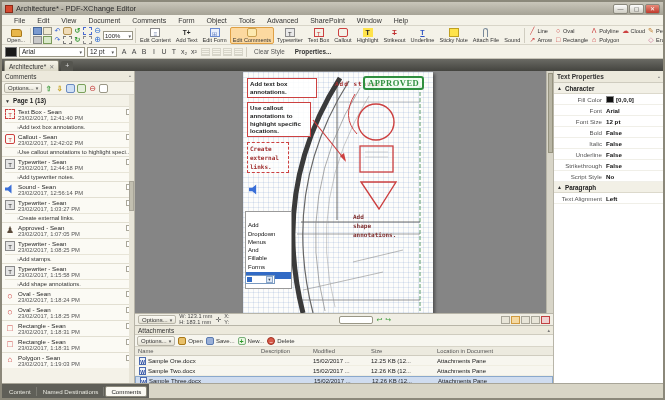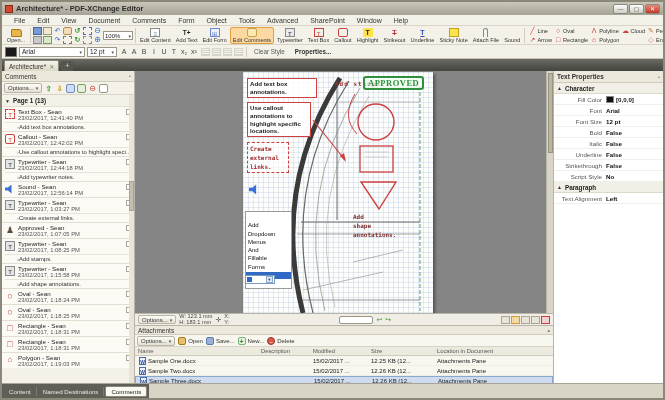--- a/index.html
+++ b/index.html
@@ -3,21 +3,21 @@
 <meta charset="utf-8">
 <style>
   * { margin:0; padding:0; box-sizing:border-box; }
   html,body { width:665px; height:400px; overflow:hidden; }
   body { font-family:"Liberation Sans", sans-serif; font-size:7px; color:#222; background:#8b887a; }
   .win { position:absolute; inset:0; border:2px solid #8b887a; background:#f0eee4; display:flex; flex-direction:column; }
 
   
   .titlebar { height:13px; background:linear-gradient(#c9c6ba,#a6a396); display:flex; align-items:center; padding:0 3px; gap:3px; flex:none; }
   .appicon { width:8px; height:8px; background:#d6482e; border:1px solid #8a2a18; flex:none; }
-  .title { font-size:7.5px; font-weight:bold; color:#2c2c2c; flex:1; white-space:nowrap; overflow:hidden; }
+  .title { font-size:7.5px; font-weight:normal; color:#2c2c2c; flex:1; white-space:nowrap; overflow:hidden; }
   .winbtns { display:flex; gap:1px; }
   .winbtn { width:15px; height:10px; font-size:6px; line-height:9px; text-align:center; background:linear-gradient(#fdfdfd,#cfcdc2); border:1px solid #8a887c; border-radius:2px; color:#444; }
   .winbtn.close { background:linear-gradient(#e88b7a,#c0392b); color:#fff; }
 
   
   .menubar { height:11px; background:#f4f2e8; border-bottom:1px solid #d8d5c8; display:flex; align-items:center; padding-left:6px; flex:none; }
   .menu-item { font-size:7px; padding:0 6px; color:#333; }
 
   
   .toolbar { height:19px; background:#f4f2e8; border-bottom:1px solid #d8d5c8; display:flex; align-items:stretch; padding:1px 2px 0 2px; gap:1px; flex:none; overflow:hidden; }

